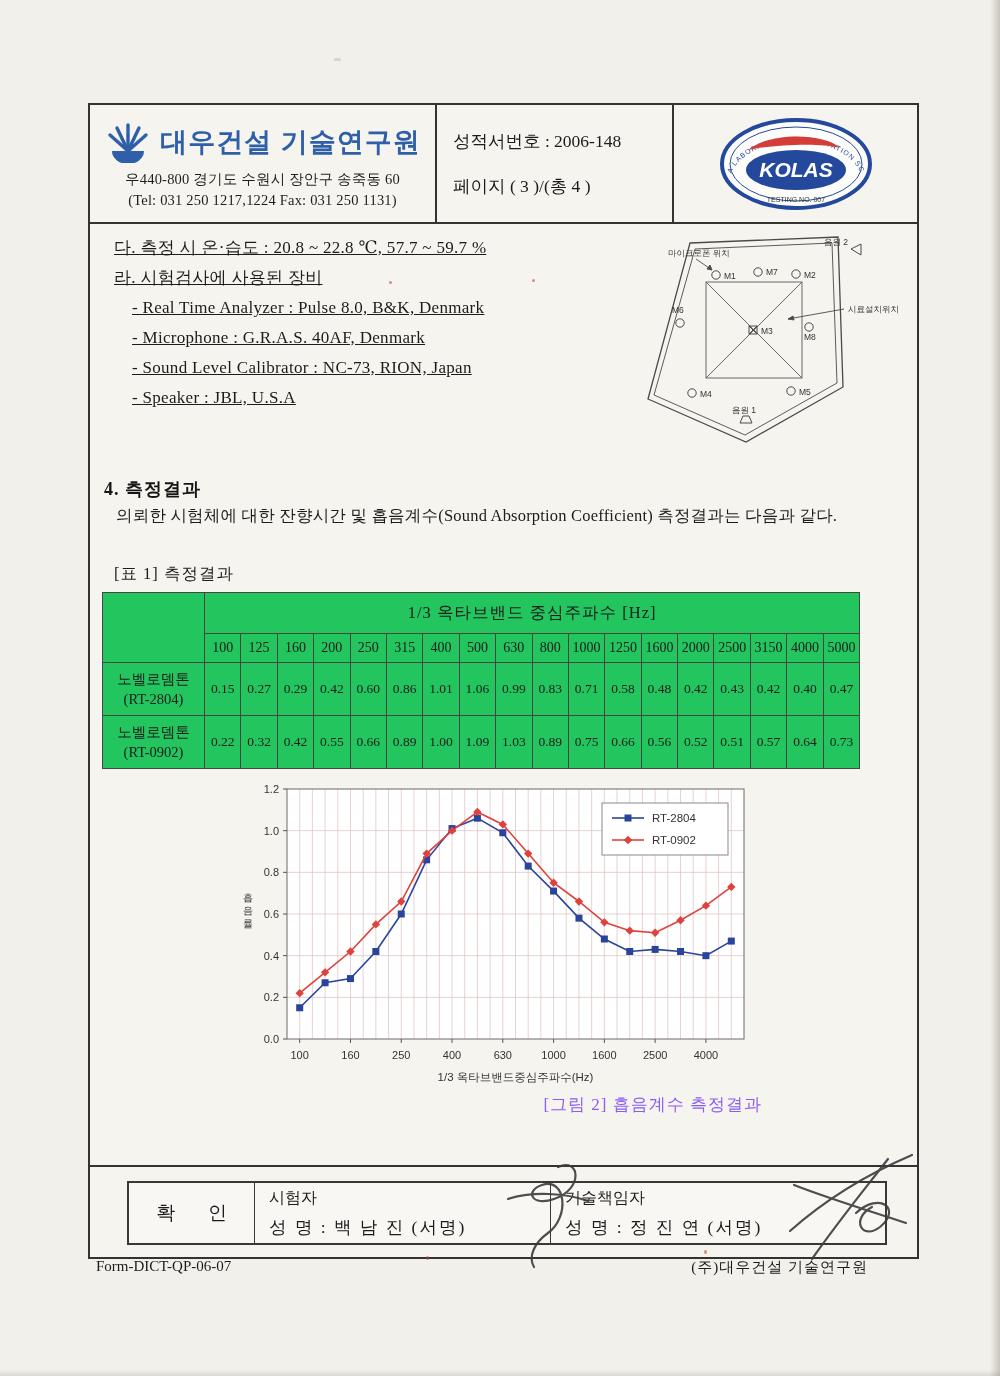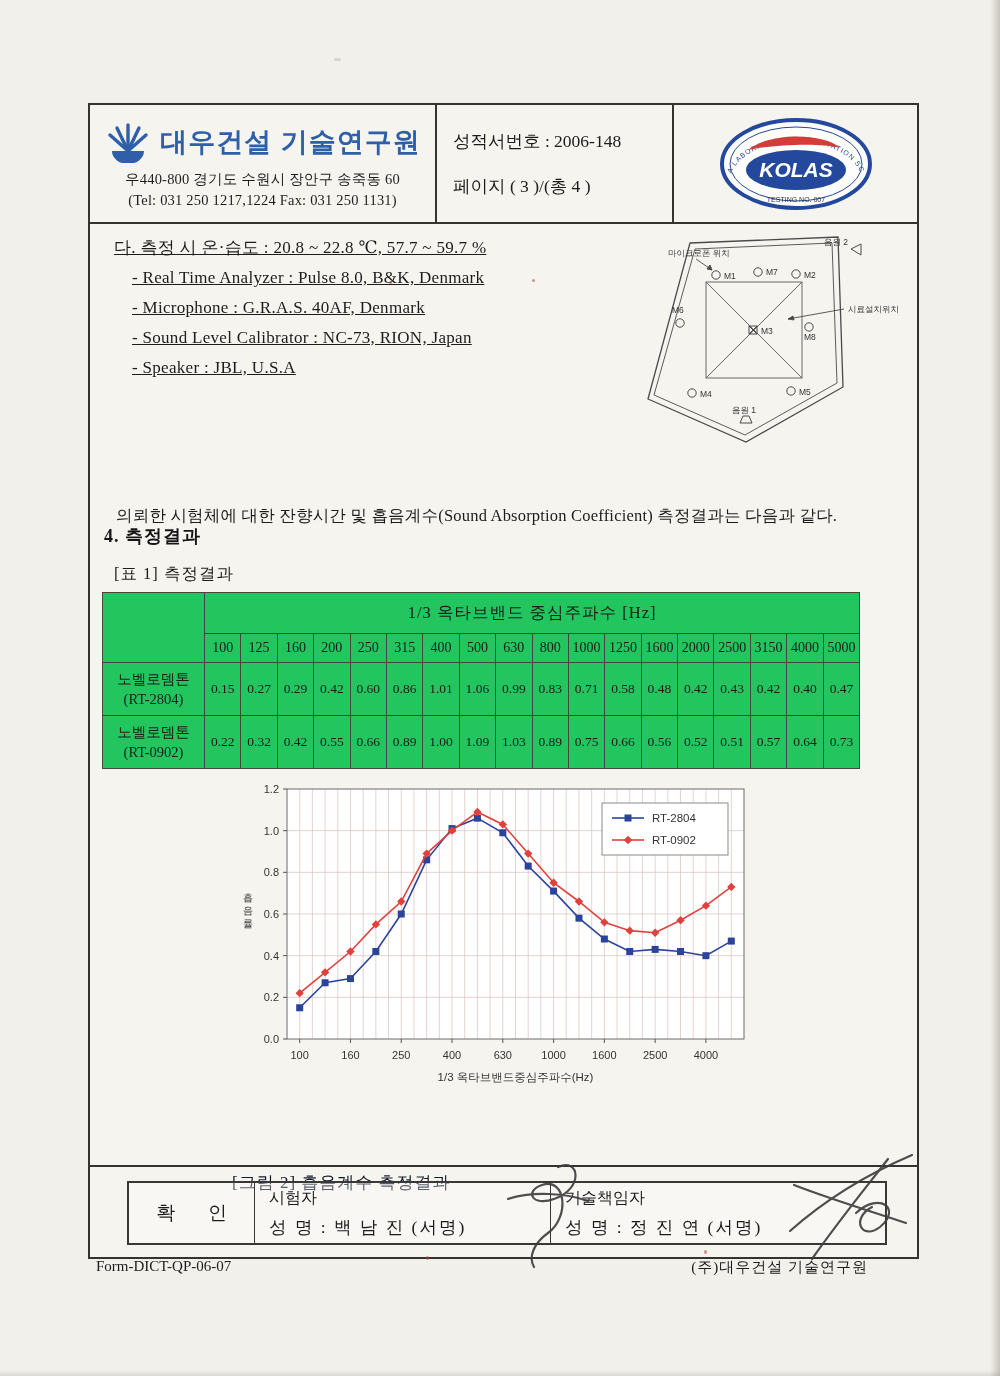--- a/index.html
+++ b/index.html
@@ -38,39 +38,39 @@
   
   .bodytext{position:absolute;left:24px;top:128px;font-size:17px;color:#1c1c1c;}
   .bodytext .bline{height:30px;line-height:30px;letter-spacing:.3px;text-decoration:underline;}
   .bodytext .eq{padding-left:18px;}
 
   
   .fig1{position:absolute;left:538px;top:122px;width:285px;height:225px;}
   .fig1-caption{position:absolute;left:538px;top:347px;width:285px;text-align:center;
                 font-size:17px;color:#1c1c1c;letter-spacing:1px;}
 
-  .sec4-title{position:absolute;left:14px;top:372px;font-size:18px;font-weight:bold;color:#151515;letter-spacing:1px;margin-top:47px;}
+  .sec4-title{position:absolute;left:14px;top:372px;font-size:18px;font-weight:bold;color:#151515;letter-spacing:1px;}
   .sec4-text{position:absolute;left:26px;top:400px;width:790px;font-size:16.5px;color:#1c1c1c;letter-spacing:.2px;}
   .tbl-caption{position:absolute;left:24px;top:458px;font-size:16.5px;color:#1c1c1c;letter-spacing:1px;}
 
   
   .meas-table{position:absolute;left:12px;top:487px;width:758px;border-collapse:collapse;
               table-layout:fixed;background:#22c55e;}
   .meas-table th,.meas-table td{border:1.4px solid #474540;text-align:center;color:#1b1b1b;
               padding:0;overflow:hidden;}
   .meas-table .grp{height:40px;font-size:16.5px;font-weight:normal;letter-spacing:1px;}
   .meas-table .freq{height:28px;font-size:14px;font-weight:normal;}
   .meas-table .rowhead{font-size:14.5px;font-weight:normal;line-height:20px;}
   .meas-table td.val{height:52px;font-size:13.5px;}
   .meas-table .corner{border-top:1.4px solid #474540;}
 
   
   .chart-wrap{position:absolute;left:142px;top:672px;width:530px;height:310px;}
-  .fig2-caption{position:absolute;left:142px;top:1066px;width:530px;text-align:left;
-                font-size:17px;color:#0f172a;letter-spacing:1px;}
+  .fig2-caption{position:absolute;left:142px;top:988px;width:530px;text-align:right;
+                font-size:17px;color:#8b5cf6;letter-spacing:1px;}
 
   .separator{position:absolute;left:0;top:1060px;width:100%;border-top:2px solid #35332f;}
 
   
   .sign-table{position:absolute;left:37px;top:1076px;width:760px;height:64px;
               border:2px solid #3a3834;display:flex;box-sizing:border-box;background:rgba(255,255,255,.3);}
   .sign-c1{width:125px;border-right:1.6px solid #3a3834;display:flex;align-items:center;
            justify-content:center;font-size:19px;letter-spacing:14px;text-indent:14px;color:#1b1b1b;}
   .sign-c2{width:296px;border-right:1.6px solid #3a3834;padding:5px 0 0 14px;box-sizing:border-box;}
   .sign-c3{flex:1;padding:5px 0 0 14px;box-sizing:border-box;}
@@ -128,20 +128,21 @@
           <path d="M36,36 C58,18 112,19 128,34 C108,28 58,31 36,36 Z" fill="#d43c38"></path>
           <ellipse cx="84" cy="56" rx="50" ry="20" fill="#24499c"></ellipse>
           <text x="84" y="63" text-anchor="middle" font-size="21" font-weight="bold" font-style="italic" fill="#ffffff" font-family="Liberation Sans, DejaVu Sans, sans-serif">KOLAS</text>
           <text x="84" y="88" text-anchor="middle" font-size="7" fill="#333" font-family="Liberation Sans, DejaVu Sans, sans-serif">TESTING NO. 007</text>
         </svg>
       </div>
     </div>
 
     <div class="bodytext">
       <div class="bline">다. 측정 시 온·습도 : 20.8 ~ 22.8 ℃, 57.7 ~ 59.7 %</div>
+      <div class="bline">라. 시험검사에 사용된 장비</div>
       <div class="bline eq">- Real Time Analyzer : Pulse 8.0, B&amp;K, Denmark</div>
       <div class="bline eq">- Microphone : G.R.A.S. 40AF, Denmark</div>
       <div class="bline eq">- Sound Level Calibrator : NC-73, RION, Japan</div>
       <div class="bline eq">- Speaker : JBL, U.S.A</div>
     </div>
 
     <svg class="fig1" viewBox="0 0 285 225">
       <g fill="none" stroke="#4a4a4a" stroke-width="1.3">
         <polygon points="62,16 210,10 215,160 118,215 20,172"></polygon>
         <polygon points="67,22 204,16 209,156 117,208 26,168" stroke-width="0.9"></polygon>

